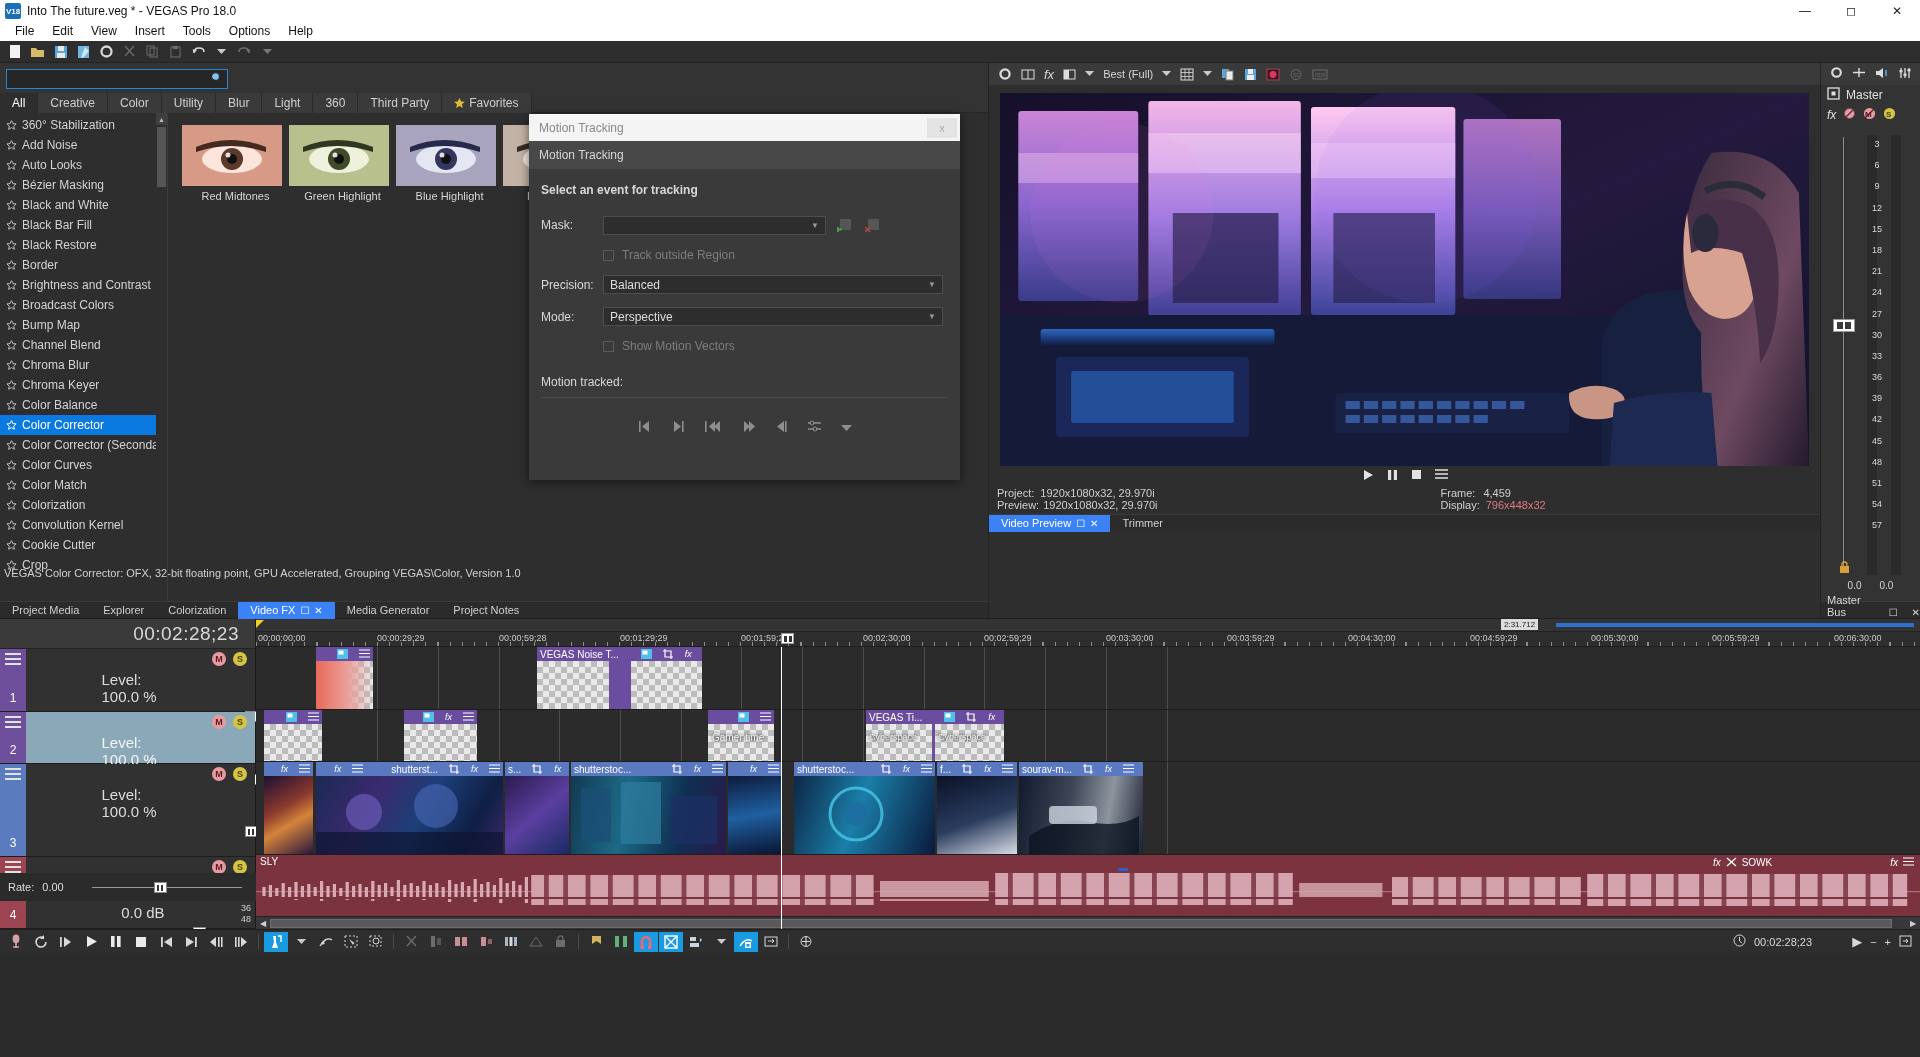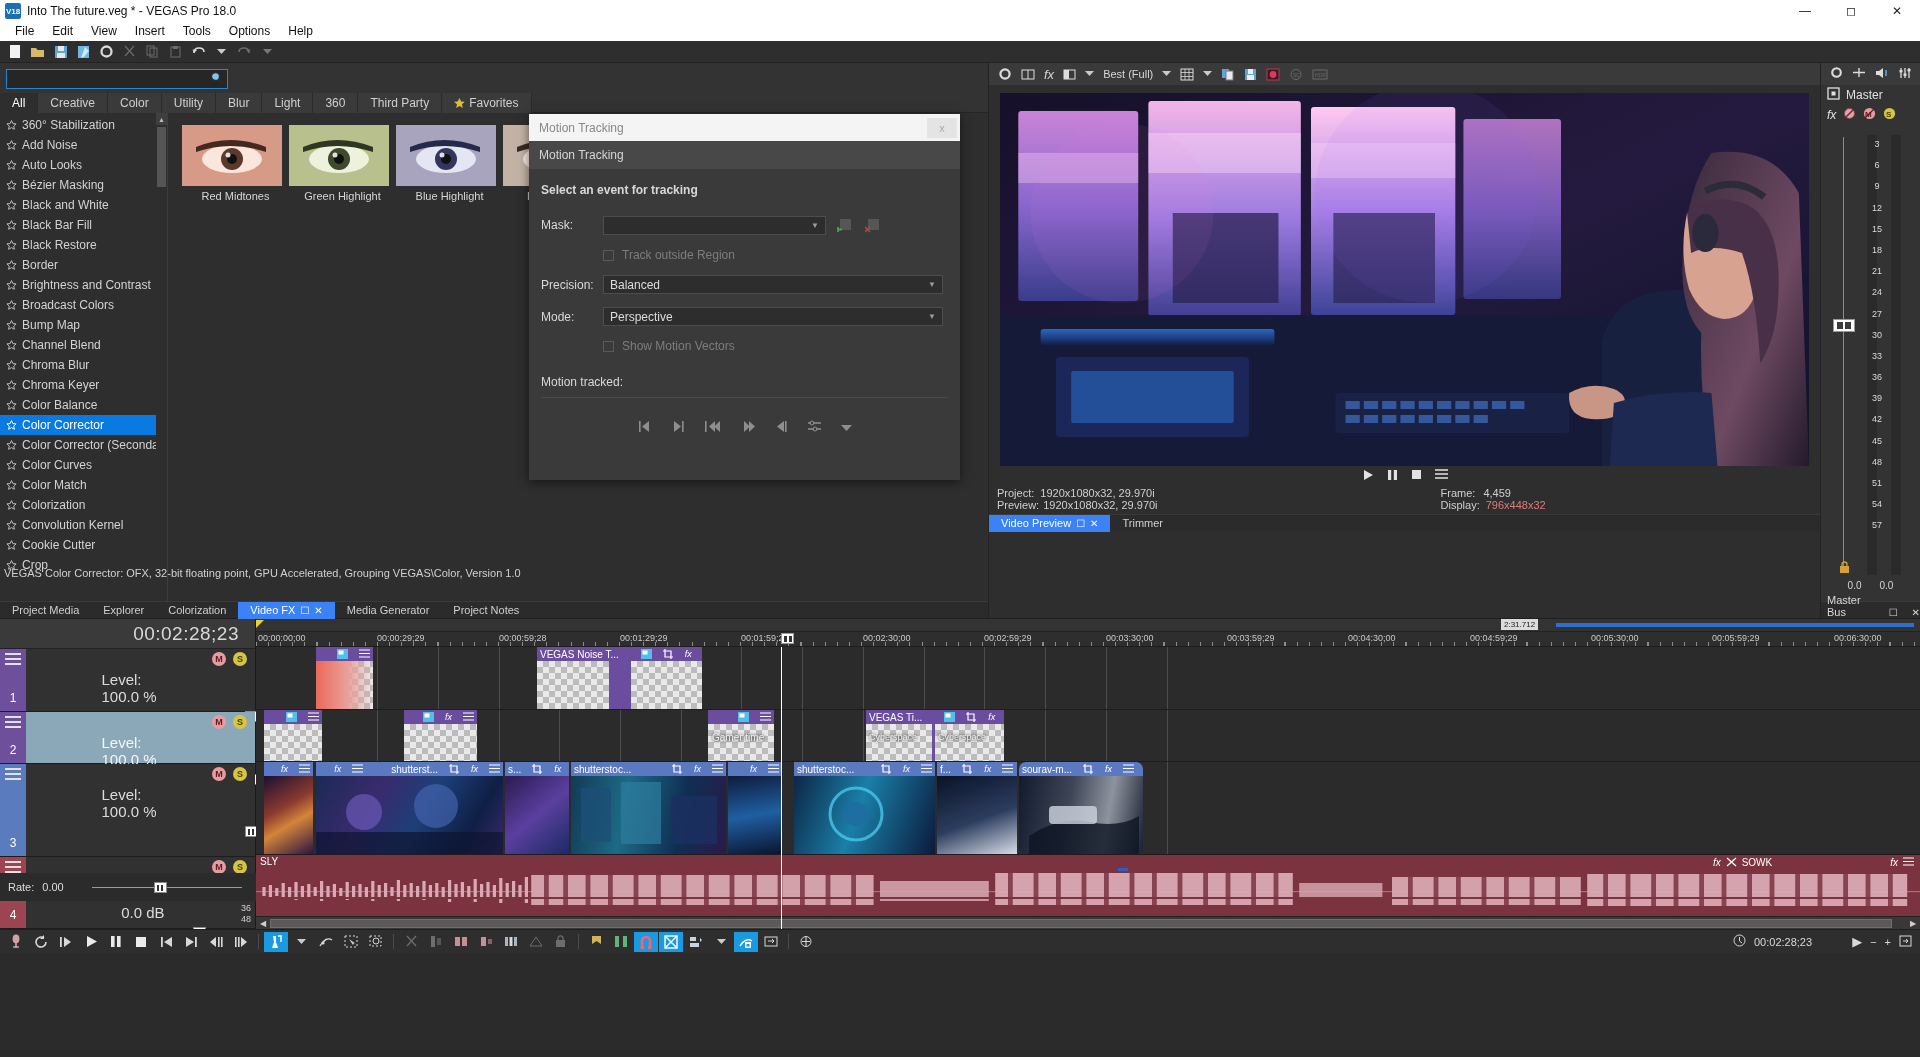--- a/index.html
+++ b/index.html
@@ -1278,21 +1278,21 @@
                     <path d="M2 0v8h8" stroke="#fff" stroke-width="1.2" fill="none"></path>
                     <path d="M0 2h8v8" stroke="#fff" stroke-width="1.2" fill="none"></path>
                   </svg>
                 <span style="font-style:italic;font-size:9px;">fx</span>
                 <svg class="micon" viewBox="0 0 11 10">
                     <path d="M0 1h11M0 4.5h11M0 8h11" stroke="#fff" stroke-width="1.2"></path>
                   </svg>
               </div>
               <div class="clip-body" style="background:linear-gradient(160deg,#0a1228,#2b3d5e 55%,#d7dce6);"></div>
             </div>
-            <div class="clip" style="left:763px;width:124px;border-radius:7px;">
+            <div class="clip" style="left:763px;width:124px;">
               <div class="clip-hdr blue">
                 <span>sourav-m...</span>
                 <svg class="micon" viewBox="0 0 11 10">
                     <path d="M2 0v8h8" stroke="#fff" stroke-width="1.2" fill="none"></path>
                     <path d="M0 2h8v8" stroke="#fff" stroke-width="1.2" fill="none"></path>
                   </svg>
                 <span style="font-style:italic;font-size:9px;">fx</span>
                 <svg class="micon" viewBox="0 0 11 10">
                     <path d="M0 1h11M0 4.5h11M0 8h11" stroke="#fff" stroke-width="1.2"></path>
                   </svg>

